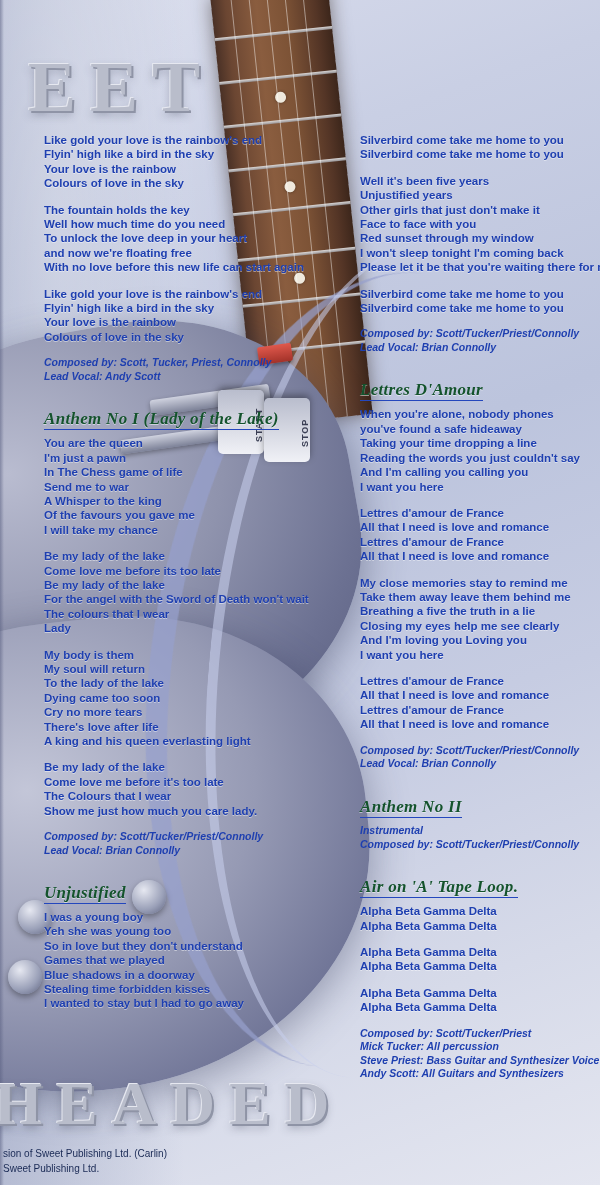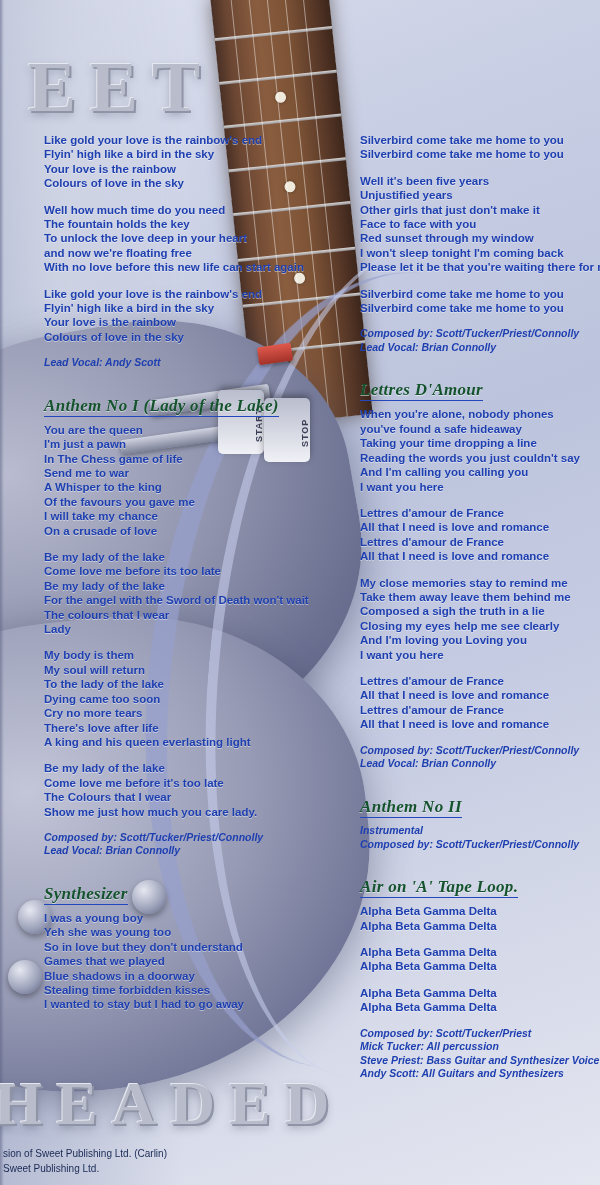--- a/index.html
+++ b/index.html
@@ -155,46 +155,46 @@
 
 <div class="col colL" id="col-left">
     <div>
       <div class="blk">
         <div class="line">Like gold your love is the rainbow's end</div>
         <div class="line">Flyin' high like a bird in the sky</div>
         <div class="line">Your love is the rainbow</div>
         <div class="line">Colours of love in the sky</div>
       </div>
       <div class="blk">
+        <div class="line">The fountain holds the key</div>
         <div class="line">Well how much time do you need</div>
-        <div class="line">The fountain holds the key</div>
         <div class="line">To unlock the love deep in your heart</div>
         <div class="line">and now we're floating free</div>
         <div class="line">With no love before this new life can start again</div>
       </div>
       <div class="blk">
         <div class="line">Like gold your love is the rainbow's end</div>
         <div class="line">Flyin' high like a bird in the sky</div>
         <div class="line">Your love is the rainbow</div>
         <div class="line">Colours of love in the sky</div>
       </div>
+      <div class="credit">Composed by: Scott, Tucker, Priest, Connolly</div>
       <div class="credit">Lead Vocal: Andy Scott</div>
       <div class="spacer-l"></div>
     </div>
     <div>
       <div class="songtitle"><span class="u">Anthem No I (Lady of the Lake)</span></div>
       <div class="blk">
         <div class="line">You are the queen</div>
         <div class="line">I'm just a pawn</div>
         <div class="line">In The Chess game of life</div>
         <div class="line">Send me to war</div>
         <div class="line">A Whisper to the king</div>
         <div class="line">Of the favours you gave me</div>
         <div class="line">I will take my chance</div>
-        <div class="line">On a crusade of love</div>
       </div>
       <div class="blk">
         <div class="line">Be my lady of the lake</div>
         <div class="line">Come love me before its too late</div>
         <div class="line">Be my lady of the lake</div>
         <div class="line">For the angel with the Sword of Death won't wait</div>
         <div class="line">The colours that I wear</div>
         <div class="line">Lady</div>
       </div>
       <div class="blk">
@@ -210,21 +210,21 @@
         <div class="line">Be my lady of the lake</div>
         <div class="line">Come love me before it's too late</div>
         <div class="line">The Colours that I wear</div>
         <div class="line">Show me just how much you care lady.</div>
       </div>
       <div class="credit">Composed by: Scott/Tucker/Priest/Connolly</div>
       <div class="credit">Lead Vocal: Brian Connolly</div>
       <div class="spacer-l"></div>
     </div>
     <div>
-      <div class="songtitle"><span class="u">Synthesizer</span></div>
+      <div class="songtitle"><span class="u">Unjustified</span></div>
       <div class="blk">
         <div class="line">I was a young boy</div>
         <div class="line">Yeh she was young too</div>
         <div class="line">So in love but they don't understand</div>
         <div class="line">Games that we played</div>
         <div class="line">Blue shadows in a doorway</div>
         <div class="line">Stealing time forbidden kisses</div>
         <div class="line">I wanted to stay but I had to go away</div>
       </div>
       <div class="spacer-l"></div>
@@ -265,21 +265,21 @@
       </div>
       <div class="blk">
         <div class="line">Lettres d'amour de France</div>
         <div class="line">All that I need is love and romance</div>
         <div class="line">Lettres d'amour de France</div>
         <div class="line">All that I need is love and romance</div>
       </div>
       <div class="blk">
         <div class="line">My close memories stay to remind me</div>
         <div class="line">Take them away leave them behind me</div>
-        <div class="line">Composed a sigh the truth in a lie</div>
+        <div class="line">Breathing a five the truth in a lie</div>
         <div class="line">Closing my eyes help me see clearly</div>
         <div class="line">And I'm loving you Loving you</div>
         <div class="line">I want you here</div>
       </div>
       <div class="blk">
         <div class="line">Lettres d'amour de France</div>
         <div class="line">All that I need is love and romance</div>
         <div class="line">Lettres d'amour de France</div>
         <div class="line">All that I need is love and romance</div>
       </div>

